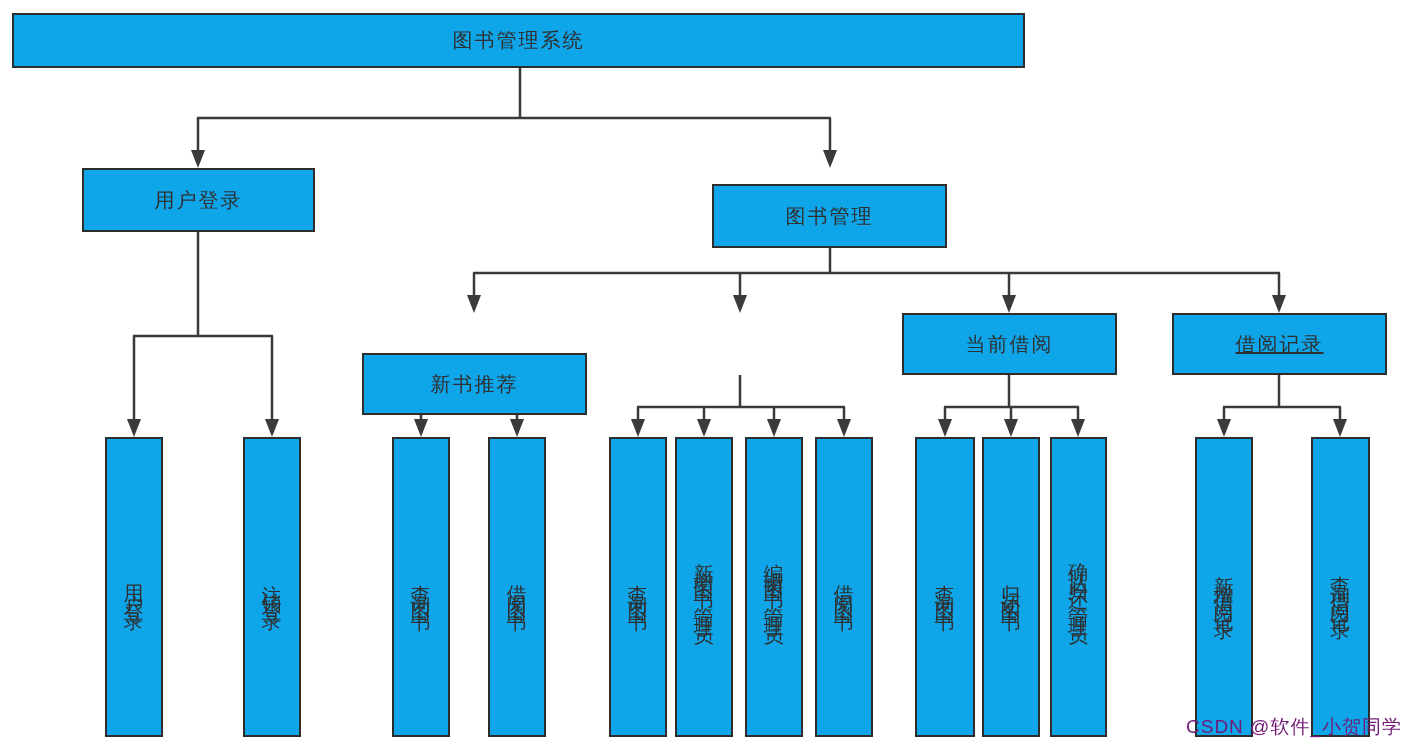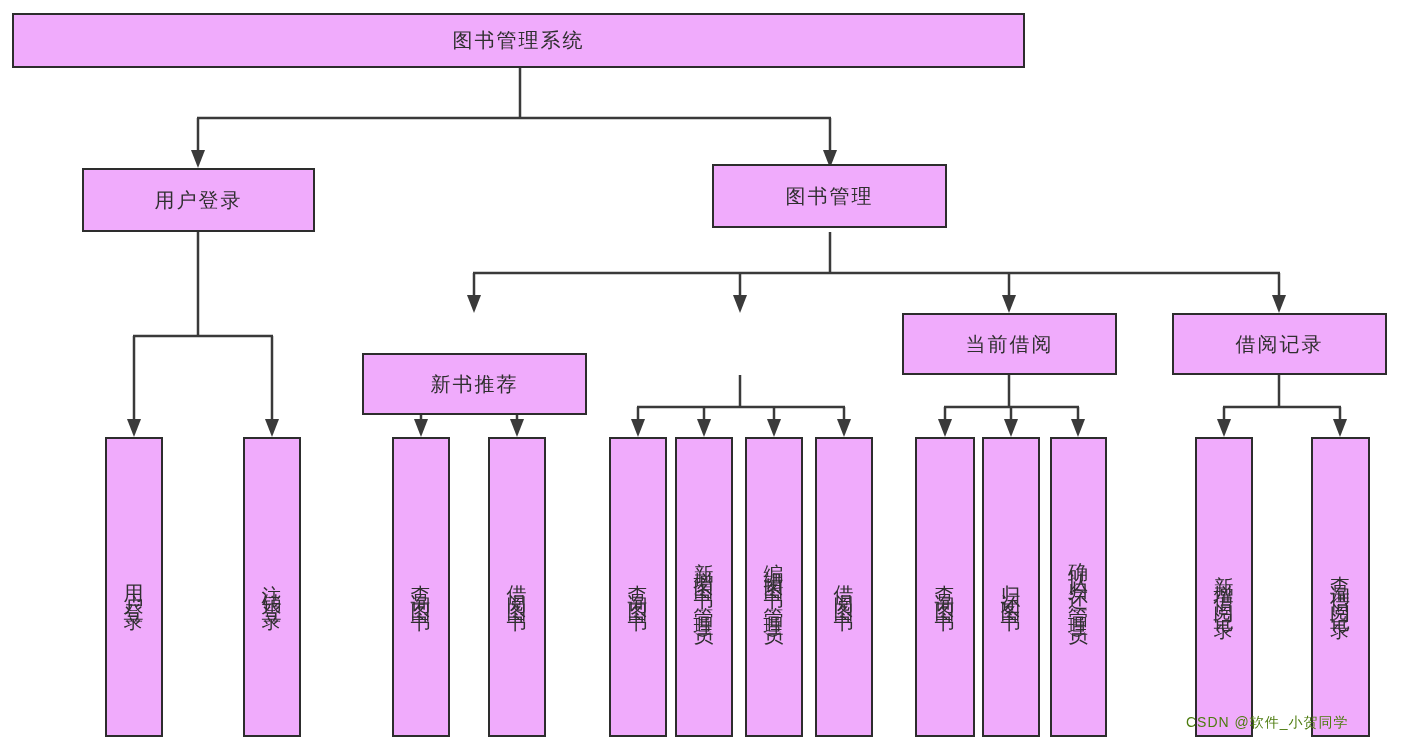--- a/index.html
+++ b/index.html
@@ -10,43 +10,43 @@
     background: #ffffff;
     font-family: "Liberation Sans", "DejaVu Sans", sans-serif;
     color: #2f2f2f;
     overflow: hidden;
   }
   svg.connectors { position: absolute; left: 0; top: 0; z-index: 1; }
   .node {
     position: absolute;
     box-sizing: border-box;
     border: 2.5px solid #2d2d2d;
-    background: #f0abfc;
+    background: #0ea5e9;
     display: flex;
     align-items: center;
     justify-content: center;
     font-size: 20px;
     letter-spacing: 2px;
     z-index: 2;
     text-align: left;
   }
   .leaf span {
     writing-mode: vertical-rl;
     text-orientation: mixed;
     letter-spacing: 9px;
     font-size: 20px;
     line-height: 1.1;
   }
   .watermark {
     position: absolute;
     left: 1186px;
     top: 714px;
-    font-size: 14px;
+    font-size: 19px;
     letter-spacing: 1px;
-    color: #4d7c0f;
+    color: #701a75;
     z-index: 3;
     white-space: nowrap;
   }
 </style>
 </head>
 <body>
 
 <div class="canvas">
 
   <svg class="connectors" width="1405" height="747" viewBox="0 0 1405 747">
@@ -114,31 +114,31 @@
     </g>
   </svg>
 
   <div class="node" style="left:12px; top:13px; width:1013px; height:55px;">
     <span>图书管理系统</span>
   </div>
 
   <div class="node" style="left:82px; top:168px; width:233px; height:64px;">
     <span>用户登录</span>
   </div>
-  <div class="node" style="left:712px; top:164px; width:235px; height:64px;">
+  <div class="node" style="left:712px; top:184px; width:235px; height:64px;">
     <span>图书管理</span>
   </div>
 
   <div class="node" style="left:362px; top:313px; width:225px; height:62px;margin-top:40px;">
     <span>新书推荐</span>
   </div>
   <div class="node" style="left:902px; top:313px; width:215px; height:62px;">
     <span>当前借阅</span>
   </div>
-  <div class="node" style="left:1172px; top:313px; width:215px; height:62px;">
+  <div class="node" style="left:1172px; top:313px; width:215px; height:62px;text-decoration:underline;">
     <span>借阅记录</span>
   </div>
 
   <div class="node leaf" style="left:105px; top:437px; width:58px; height:300px;">
     <span>用户登录</span>
   </div>
   <div class="node leaf" style="left:243px; top:437px; width:58px; height:300px;">
     <span>注销登录</span>
   </div>
 

